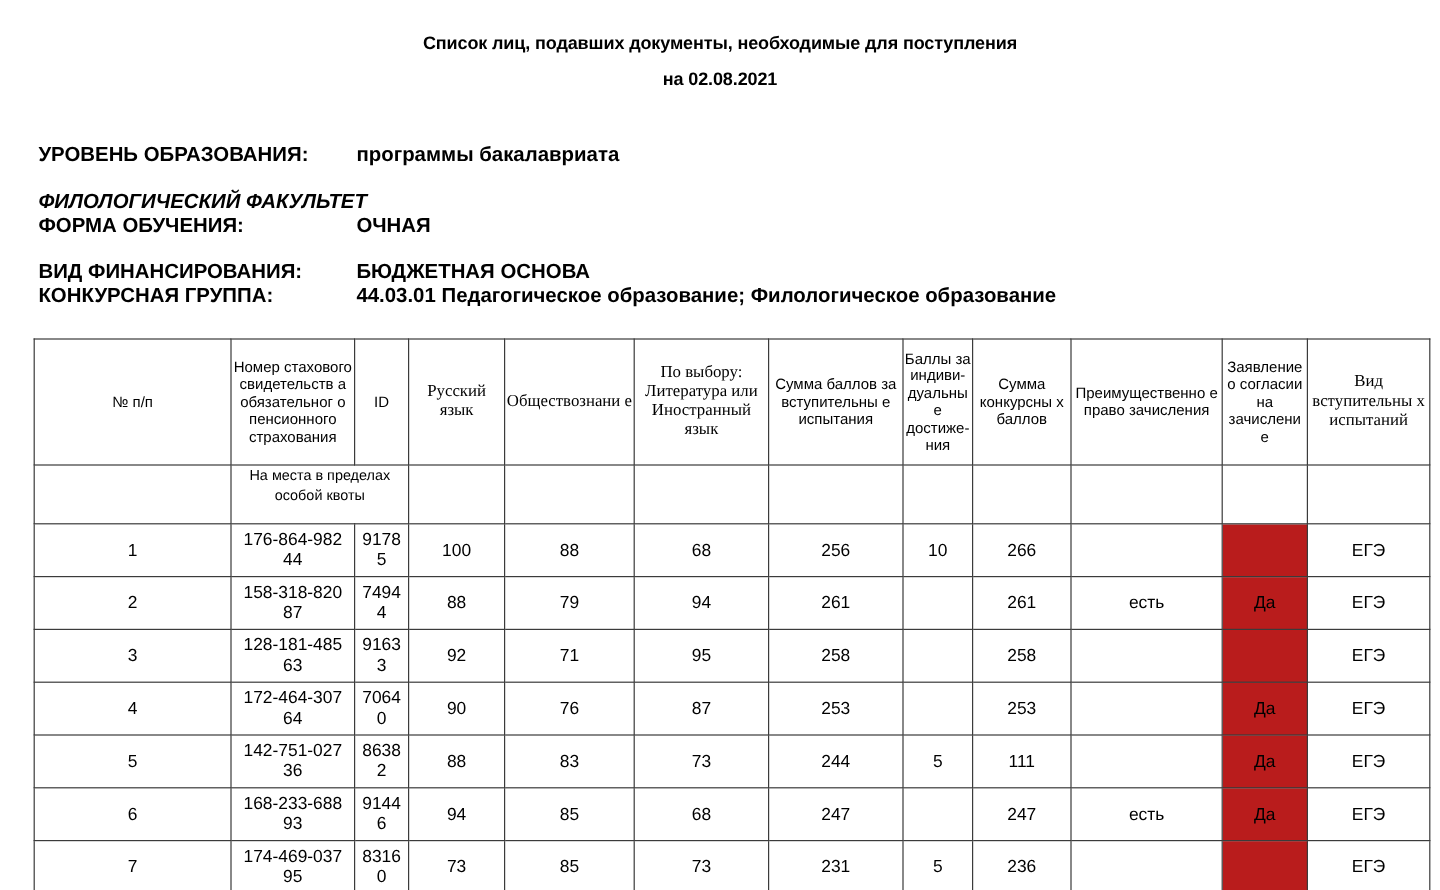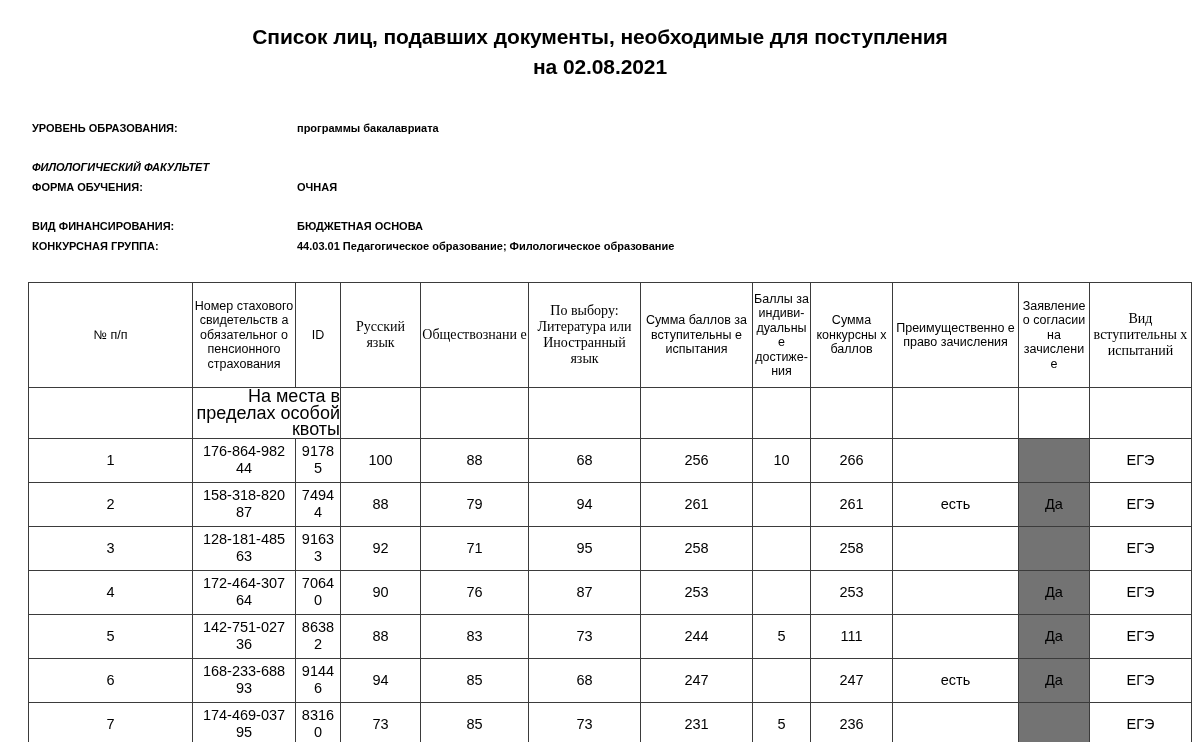--- a/index.html
+++ b/index.html
@@ -14,32 +14,32 @@
     color: #000000;
     overflow: hidden;
     position: relative;
   }
 
   
   .doc-title {
     text-align: center;
     font-family: "Liberation Sans", sans-serif;
     font-weight: bold;
-    font-size: 21px;
+    font-size: 15px;
     line-height: 30px;
     padding-top: 22px;
     letter-spacing: -0.1px;
   }
   .doc-title .line2 { display: block; }
 
   
   .meta {
     margin-top: 38px;
     padding-left: 32px;
-    font-size: 11px;
+    font-size: 17px;
     font-weight: bold;
     line-height: 17px;
   }
   .meta-row {
     display: flex;
     align-items: flex-start;
   }
   .meta-label {
     width: 265px;
     flex: 0 0 265px;
@@ -88,23 +88,23 @@
     font-family: "Liberation Sans", sans-serif;
   }
 
   
   tr.section-row td {
     height: 48px;
     vertical-align: top;
   }
   td.section-label {
     font-weight: bold;
-    font-size: 18px;
+    font-size: 12px;
     line-height: 16.5px;
-    text-align: right;
+    text-align: center;
     padding: 3px 4px 0 4px;
   }
 
   
   tbody tr.data-row td {
     height: 43px;
     text-align: center;
     font-size: 14.5px;
   }
   td.snils {
@@ -115,21 +115,21 @@
     vertical-align: middle;
   }
   td.idcell {
     text-align: left;
     padding: 2px 2px 0 4px;
     font-size: 15px;
     line-height: 17px;
     vertical-align: middle;
     margin-top: 35px;
   }
-  td.highlight { background: #737373; }
+  td.highlight { background: #b91c1c; }
   td.exam { font-size: 14.5px; }
   td.priv { font-size: 14px; margin-left: 22px; }
 
   .cw-1  { width: 164px; }
   .cw-2  { width: 103px; }
   .cw-3  { width: 45px;  }
   .cw-4  { width: 80px;  }
   .cw-5  { width: 108px; }
   .cw-6  { width: 112px; }
   .cw-7  { width: 112px; }

